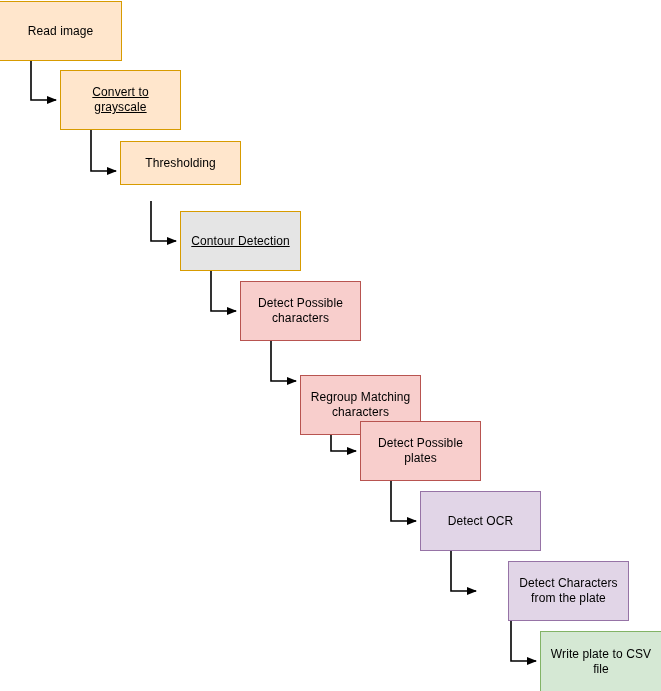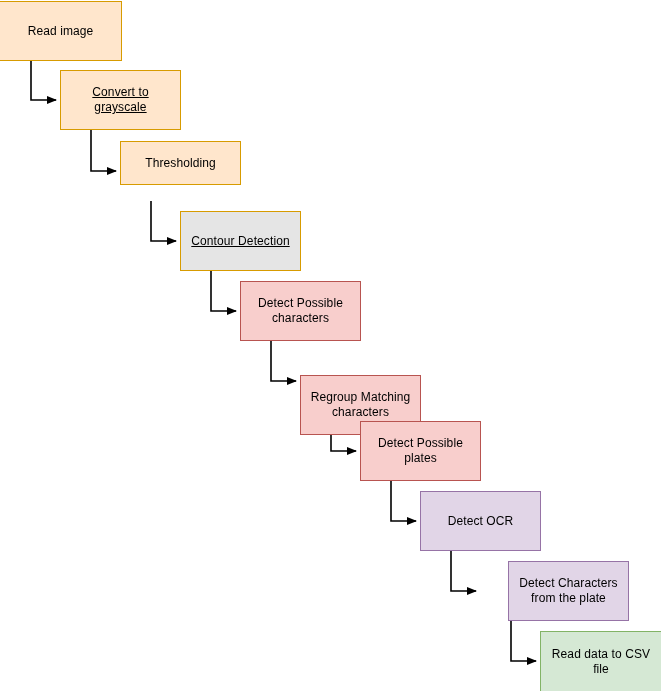--- a/index.html
+++ b/index.html
@@ -79,16 +79,16 @@
       <div class="node" style="left: 180px; top: 211px; width: 121px; height: 60px; background: #e5e5e5; border-color: rgb(215, 155, 0); text-decoration: underline;"><span class="node-label">Contour Detection</span></div>
       <div class="node" style="left: 240px; top: 281px; width: 121px; height: 60px; background: rgb(248, 206, 204); border-color: rgb(184, 84, 80);"><span class="node-label">Detect Possible
 characters</span></div>
       <div class="node" style="left: 300px; top: 351px; width: 121px; height: 60px; background: rgb(248, 206, 204); border-color: rgb(184, 84, 80); margin-top: 24px;"><span class="node-label">Regroup Matching
 characters</span></div>
       <div class="node" style="left: 360px; top: 421px; width: 121px; height: 60px; background: rgb(248, 206, 204); border-color: rgb(184, 84, 80);"><span class="node-label">Detect Possible
 plates</span></div>
       <div class="node" style="left: 420px; top: 491px; width: 121px; height: 60px; background: rgb(225, 213, 231); border-color: rgb(150, 115, 166);"><span class="node-label">Detect OCR</span></div>
       <div class="node" style="left: 480px; top: 561px; width: 121px; height: 60px; background: rgb(225, 213, 231); border-color: rgb(150, 115, 166); margin-left: 28px;"><span class="node-label">Detect Characters
 from the plate</span></div>
-      <div class="node" style="left: 540px; top: 631px; width: 122px; height: 61px; background: rgb(213, 232, 212); border-color: rgb(130, 179, 102);"><span class="node-label">Read data to CSV file</span></div>
+      <div class="node" style="left: 540px; top: 631px; width: 122px; height: 61px; background: rgb(213, 232, 212); border-color: rgb(130, 179, 102);"><span class="node-label">Write plate to CSV file</span></div>
     </div>
 
 </div>
 
 </body></html>

